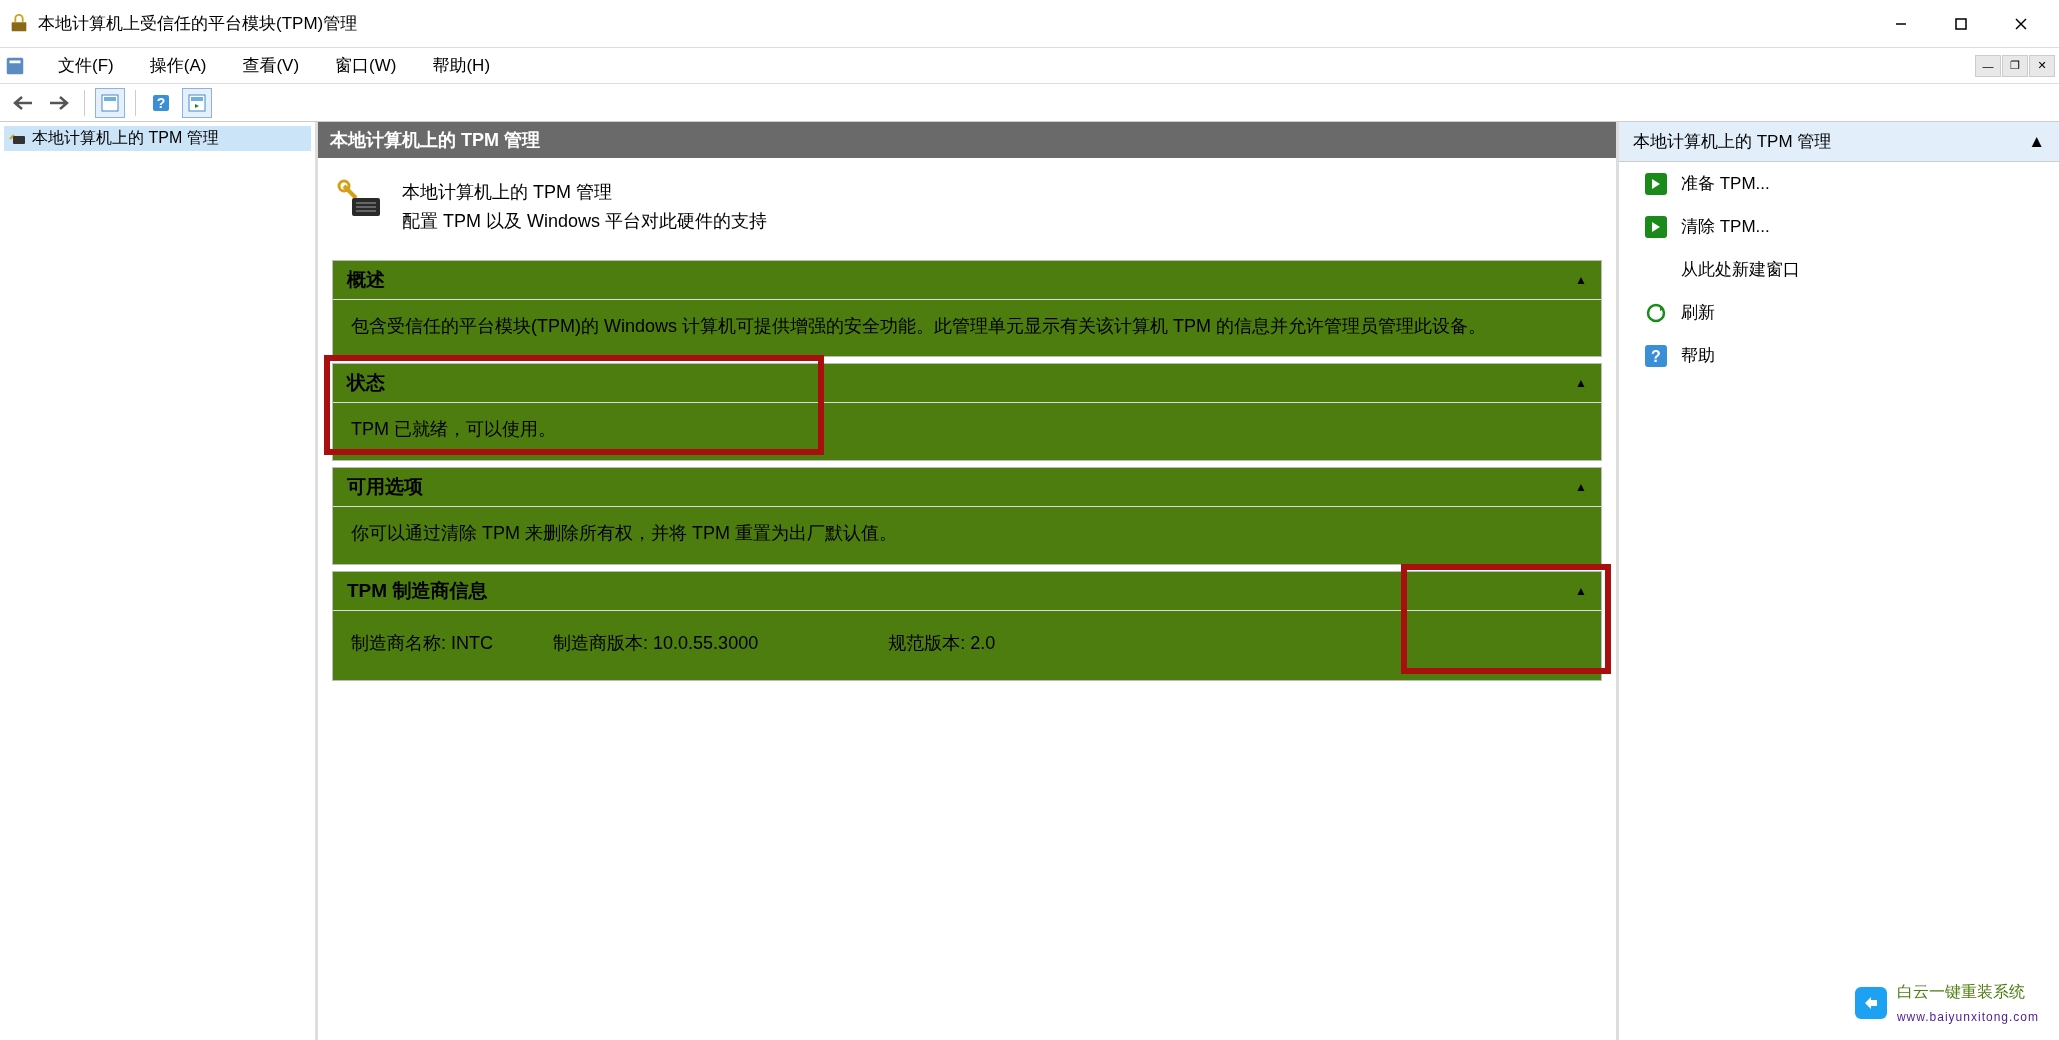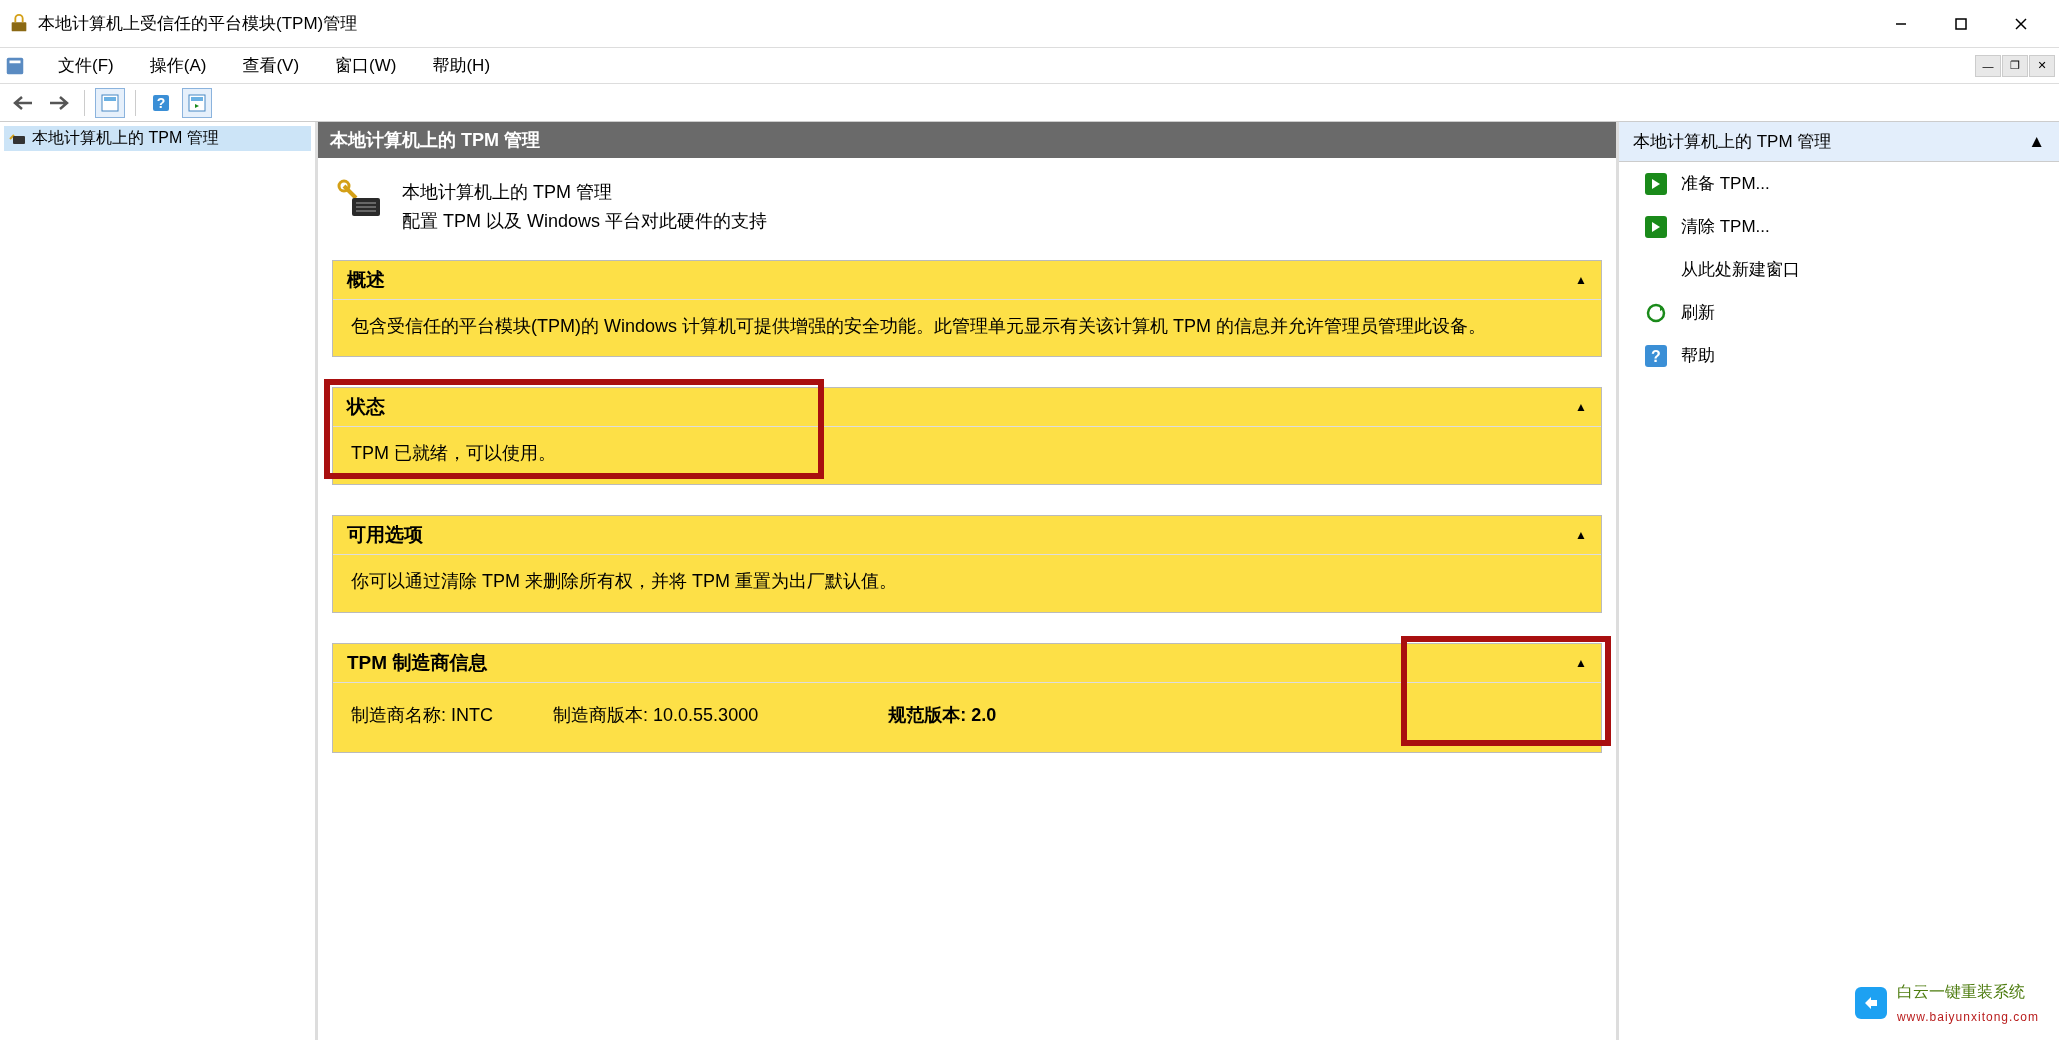--- a/index.html
+++ b/index.html
@@ -28,21 +28,21 @@
     .tree-icon { width: 20px; height: 16px; }
     
     .content-pane { flex: 1; height: 100%; border-right: 3px solid #ddd; padding: 0; background: #fff; }
     .content-header { background: #6a6a6a; color: #fff; font-size: 18px; font-weight: bold; padding: 6px 12px; }
     .content-body { padding: 12px 14px; }
     
     .info-banner { display: flex; align-items: flex-start; gap: 18px; padding: 8px 4px 24px 4px; }
     .info-banner-icon { width: 48px; height: 48px; }
     .info-banner-text { font-size: 18px; line-height: 1.6; }
     
-    .section { border: 1px solid #bbb; margin-bottom: 30px; background: #fde047; }
+    .section { border: 1px solid #bbb; margin-bottom: 6px; background: #4d7c0f; }
     .section-header { display: flex; align-items: center; justify-content: space-between; padding: 6px 14px; border-bottom: 1px solid #ddd; cursor: pointer; }
     .section-title { font-size: 19px; font-weight: bold; }
     .collapse-arrow { font-size: 12px; }
     .section-body { padding: 12px 18px 16px 18px; font-size: 18px; line-height: 1.6; }
     .highlight-red-overlay { position: absolute; border: 6px solid #a90f0f; pointer-events: none; }
     
     .mfr-row { display: flex; gap: 60px; font-size: 18px; padding: 6px 0; }
     .mfr-item { white-space: nowrap; }
     
     .actions-pane { width: 440px; height: 100%; background: #fff; }
@@ -209,21 +209,21 @@
         <div class="section-body">
           <div class="mfr-row">
             <span class="mfr-item">
               <span>制造商名称:</span>
               <span>INTC</span>
             </span>
             <span class="mfr-item">
               <span>制造商版本:</span>
               <span>10.0.55.3000</span>
             </span>
-            <span class="mfr-item" style="margin-left:70px;font-weight:bold;">
+            <span class="mfr-item" style="margin-left:70px;">
               <span>规范版本:</span>
               <span>2.0</span>
             </span>
           </div>
         </div>
         <div class="highlight-red-overlay" style="right:-10px; top:-8px; width:210px; height:110px;"></div>
       </div>
 
     </div>
   </div>
@@ -284,15 +284,15 @@
 </div>
 
 <div class="watermark">
   <span class="wm-icon">
     <svg width="20" height="20" viewBox="0 0 20 20">
         <path d="M4 10 L10 4 L10 7 L16 7 L16 13 L10 13 L10 16 Z" fill="#fff"></path>
       </svg>
   </span>
   <span>
     <span style="color:#4d7c0f;font-size:16px;">白云一键重装系统</span><br>
-    <span style="color:#b91c1c;font-size:12px;letter-spacing:1px;">www.baiyunxitong.com</span>
+    <span style="color:#4c1d95;font-size:12px;letter-spacing:1px;">www.baiyunxitong.com</span>
   </span>
 </div>
 
 </body></html>

